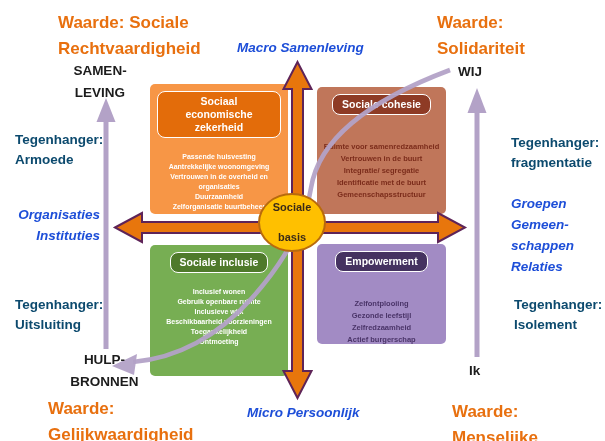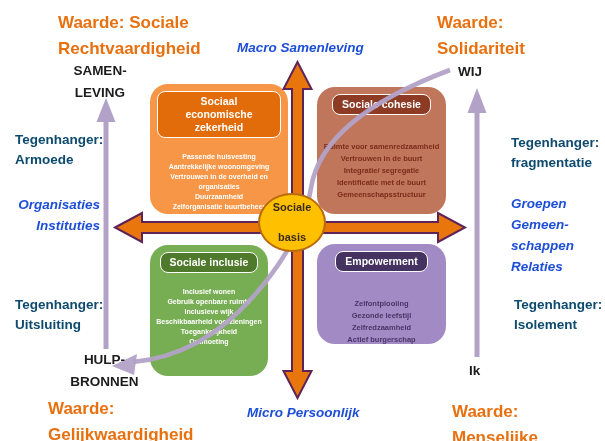--- a/index.html
+++ b/index.html
@@ -10,24 +10,24 @@
   .abs{position:absolute;}
   
   .value-label{color:#e8700f;font-weight:bold;font-size:17px;line-height:1.55;}
   .counter-label{color:#0c4a6e;font-weight:bold;font-size:13.5px;line-height:1.5;}
   .pole-label{color:#1c1c1c;font-size:13.5px;font-weight:600;line-height:1.6;}
   .axis-word{color:#1d4ed8;font-style:italic;font-size:13.5px;font-weight:600;line-height:1.55;}
   .line{display:block;}
   .ta-r{text-align:right;}
   .ta-c{text-align:center;}
   
-  .quad{border-radius:18px;}
+  .quad{border-radius:5px;}
   .q-tl{left:150px;top:84px;width:138px;height:130px;background:#f79646;}
   .q-tr{left:317px;top:87px;width:129px;height:127px;background:#c0765a;}
-  .q-bl{left:150px;top:245px;width:118px;height:131px;background:#77ae53;}
+  .q-bl{left:150px;top:245px;width:138px;height:131px;background:#77ae53;}
   .q-br{left:317px;top:244px;width:129px;height:100px;background:#a28bc4;}
   .q-head{
     margin:7px auto 0 auto;width:max-content;max-width:110px;
     border:1.6px solid #ffffff;border-radius:8px;
     color:#ffffff;font-weight:bold;font-size:10.5px;line-height:1.25;
     text-align:center;padding:3px 9px;
   }
   .q-tl .q-head{background:#e36c0a;max-width:104px;}
   .q-tr .q-head{background:#8e3b25;}
   .q-bl .q-head{background:#4f7a2b;}
@@ -79,21 +79,21 @@
     <span class="line">HULP-</span>
     <span class="line">BRONNEN</span>
   </div>
   <div class="abs lbl pole-label" style="left:458px;top:61px;">WIJ</div>
   <div class="abs lbl pole-label" style="left:469px;top:360px;">Ik</div>
 
   <div class="abs lbl counter-label" style="left:15px;top:130px;">
     <span class="line">Tegenhanger:</span>
     <span class="line">Armoede</span>
   </div>
-  <div class="abs lbl axis-word ta-r" style="left:12px;top:195px;width:88px;">
+  <div class="abs lbl axis-word ta-r" style="left:12px;top:205px;width:88px;">
     <span class="line">Organisaties</span>
     <span class="line">Instituties</span>
   </div>
   <div class="abs lbl counter-label" style="left:15px;top:295px;">
     <span class="line">Tegenhanger:</span>
     <span class="line">Uitsluiting</span>
   </div>
   <div class="abs lbl counter-label" style="left:511px;top:133px;">
     <span class="line">Tegenhanger:</span>
     <span class="line">fragmentatie</span>

